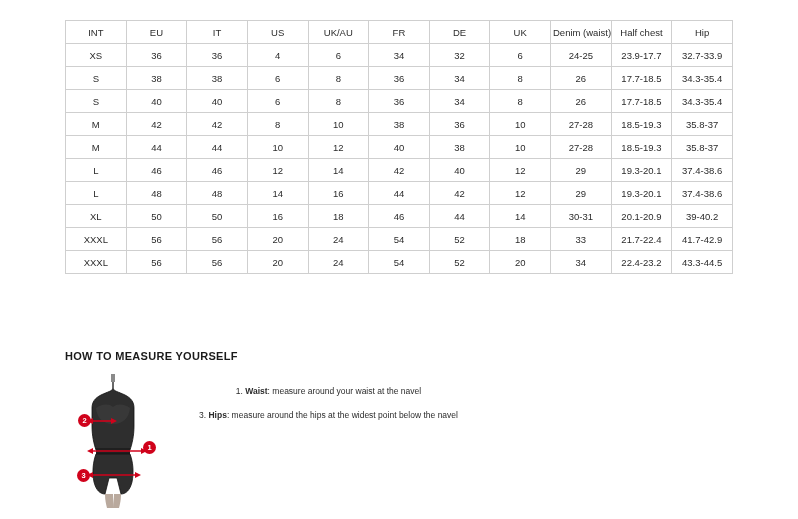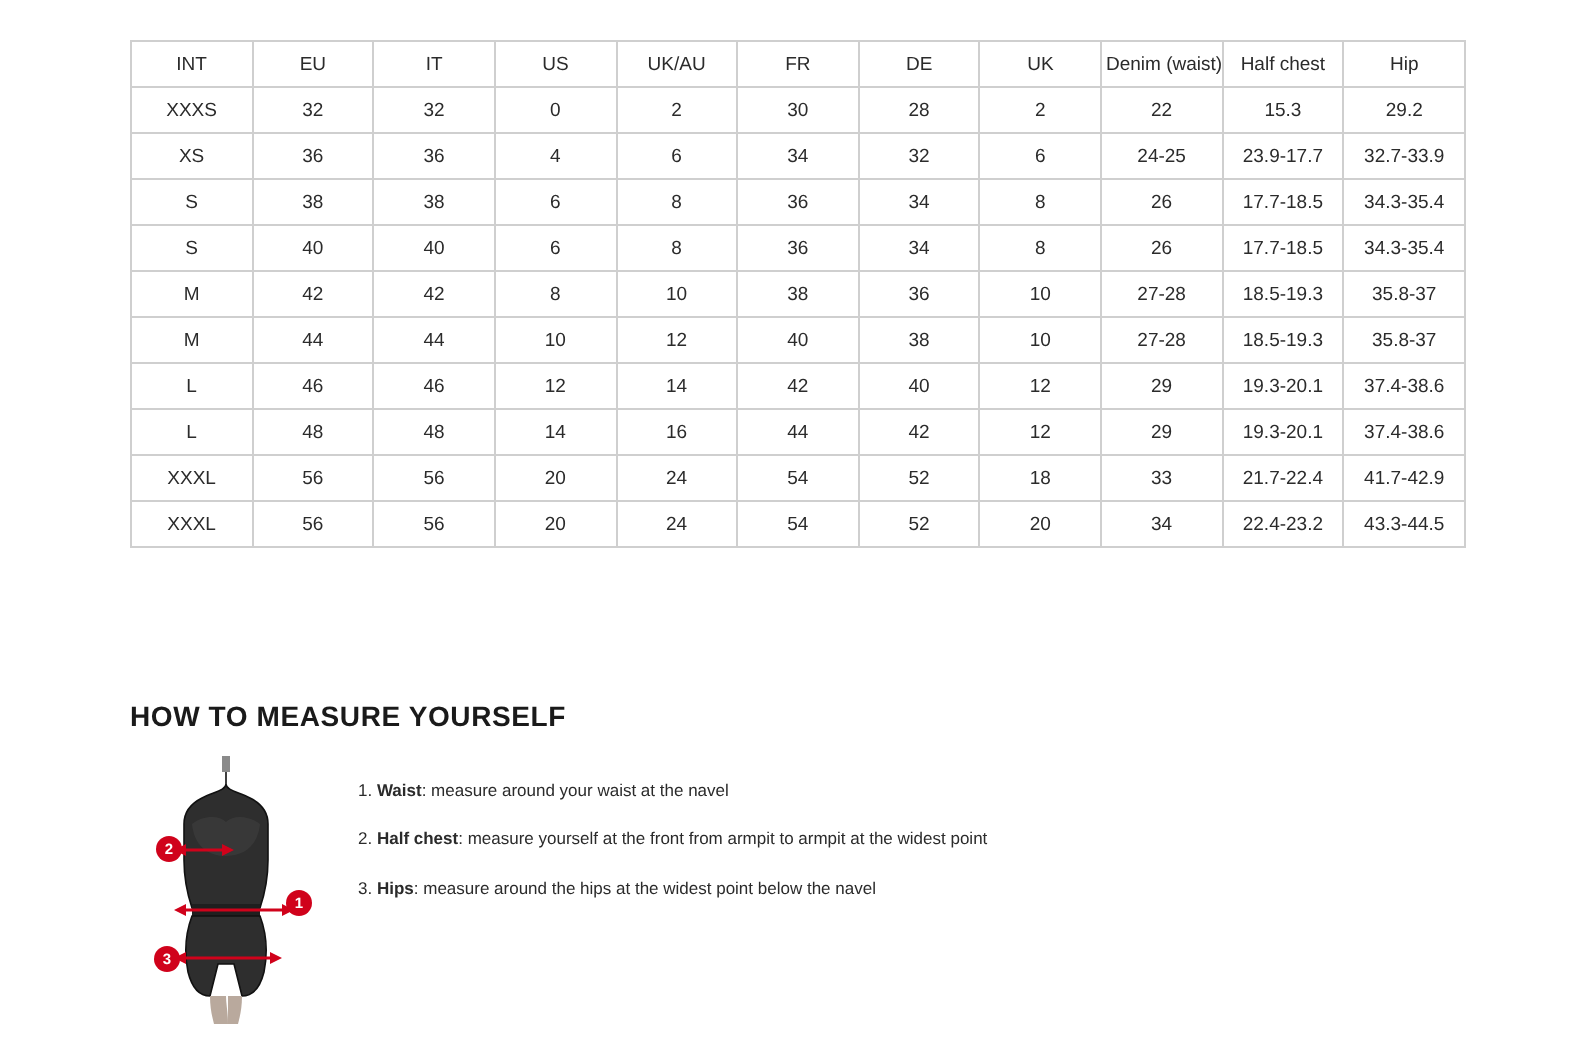--- a/index.html
+++ b/index.html
@@ -51,40 +51,41 @@
   }
 
   
   .measure-section {
     position: absolute;
     left: 65px;
     top: 350px;
     width: 668px;
   }
   .measure-title {
-    font-size: 14px;
+    font-size: 11px;
     font-weight: bold;
     letter-spacing: 0.3px;
     color: #1a1a1a;
     margin-bottom: 12px;
   }
   .measure-body {
     position: relative;
     display: flex;
     align-items: flex-start;
   }
   .figure-box {
     position: relative;
     width: 110px;
     height: 135px;
     flex: 0 0 110px;
   }
   .steps {
-    margin-left: 4px;
+    margin-left: 24px;
     padding-top: 12px;
+    text-align: center;
   }
   .step {
     font-size: 8.5px;
     line-height: 1.35;
     color: #2b2b2b;
     margin-bottom: 13px;
   }
   .step b {
     font-weight: bold;
   }
@@ -128,33 +129,20 @@
             <th>FR</th>
             <th>DE</th>
             <th>UK</th>
             <th>Denim (waist)</th>
             <th>Half chest</th>
             <th>Hip</th>
           </tr>
       </thead>
       <tbody id="table-body">
           <tr>
-            <td>XXXS</td>
-            <td>32</td>
-            <td>32</td>
-            <td>0</td>
-            <td>2</td>
-            <td>30</td>
-            <td>28</td>
-            <td>2</td>
-            <td>22</td>
-            <td>15.3</td>
-            <td>29.2</td>
-          </tr>
-          <tr>
             <td>XS</td>
             <td>36</td>
             <td>36</td>
             <td>4</td>
             <td>6</td>
             <td>34</td>
             <td>32</td>
             <td>6</td>
             <td>24-25</td>
             <td>23.9-17.7</td>
@@ -232,20 +220,33 @@
             <td>14</td>
             <td>16</td>
             <td>44</td>
             <td>42</td>
             <td>12</td>
             <td>29</td>
             <td>19.3-20.1</td>
             <td>37.4-38.6</td>
           </tr>
           <tr>
+            <td>XL</td>
+            <td>50</td>
+            <td>50</td>
+            <td>16</td>
+            <td>18</td>
+            <td>46</td>
+            <td>44</td>
+            <td>14</td>
+            <td>30-31</td>
+            <td>20.1-20.9</td>
+            <td>39-40.2</td>
+          </tr>
+          <tr>
             <td>XXXL</td>
             <td>56</td>
             <td>56</td>
             <td>20</td>
             <td>24</td>
             <td>54</td>
             <td>52</td>
             <td>18</td>
             <td>33</td>
             <td>21.7-22.4</td>
@@ -301,19 +302,18 @@
           <polygon points="76,101 70,98 70,104" fill="#d0021b"></polygon>
         </svg>
 
         <div class="badge badge-1">1</div>
         <div class="badge badge-2">2</div>
         <div class="badge badge-3">3</div>
       </div>
 
       <div class="steps" id="steps-list">
           <div class="step"><span>1.</span> <b>Waist</b><span>: measure around your waist at the navel</span></div>
-          <div class="step"><span>2.</span> <b>Half chest</b><span>: measure yourself at the front from armpit to armpit at the widest point</span></div>
           <div class="step"><span>3.</span> <b>Hips</b><span>: measure around the hips at the widest point below the navel</span></div>
         </div>
     </div>
   </div>
 
 </div>
 
 </body></html>

